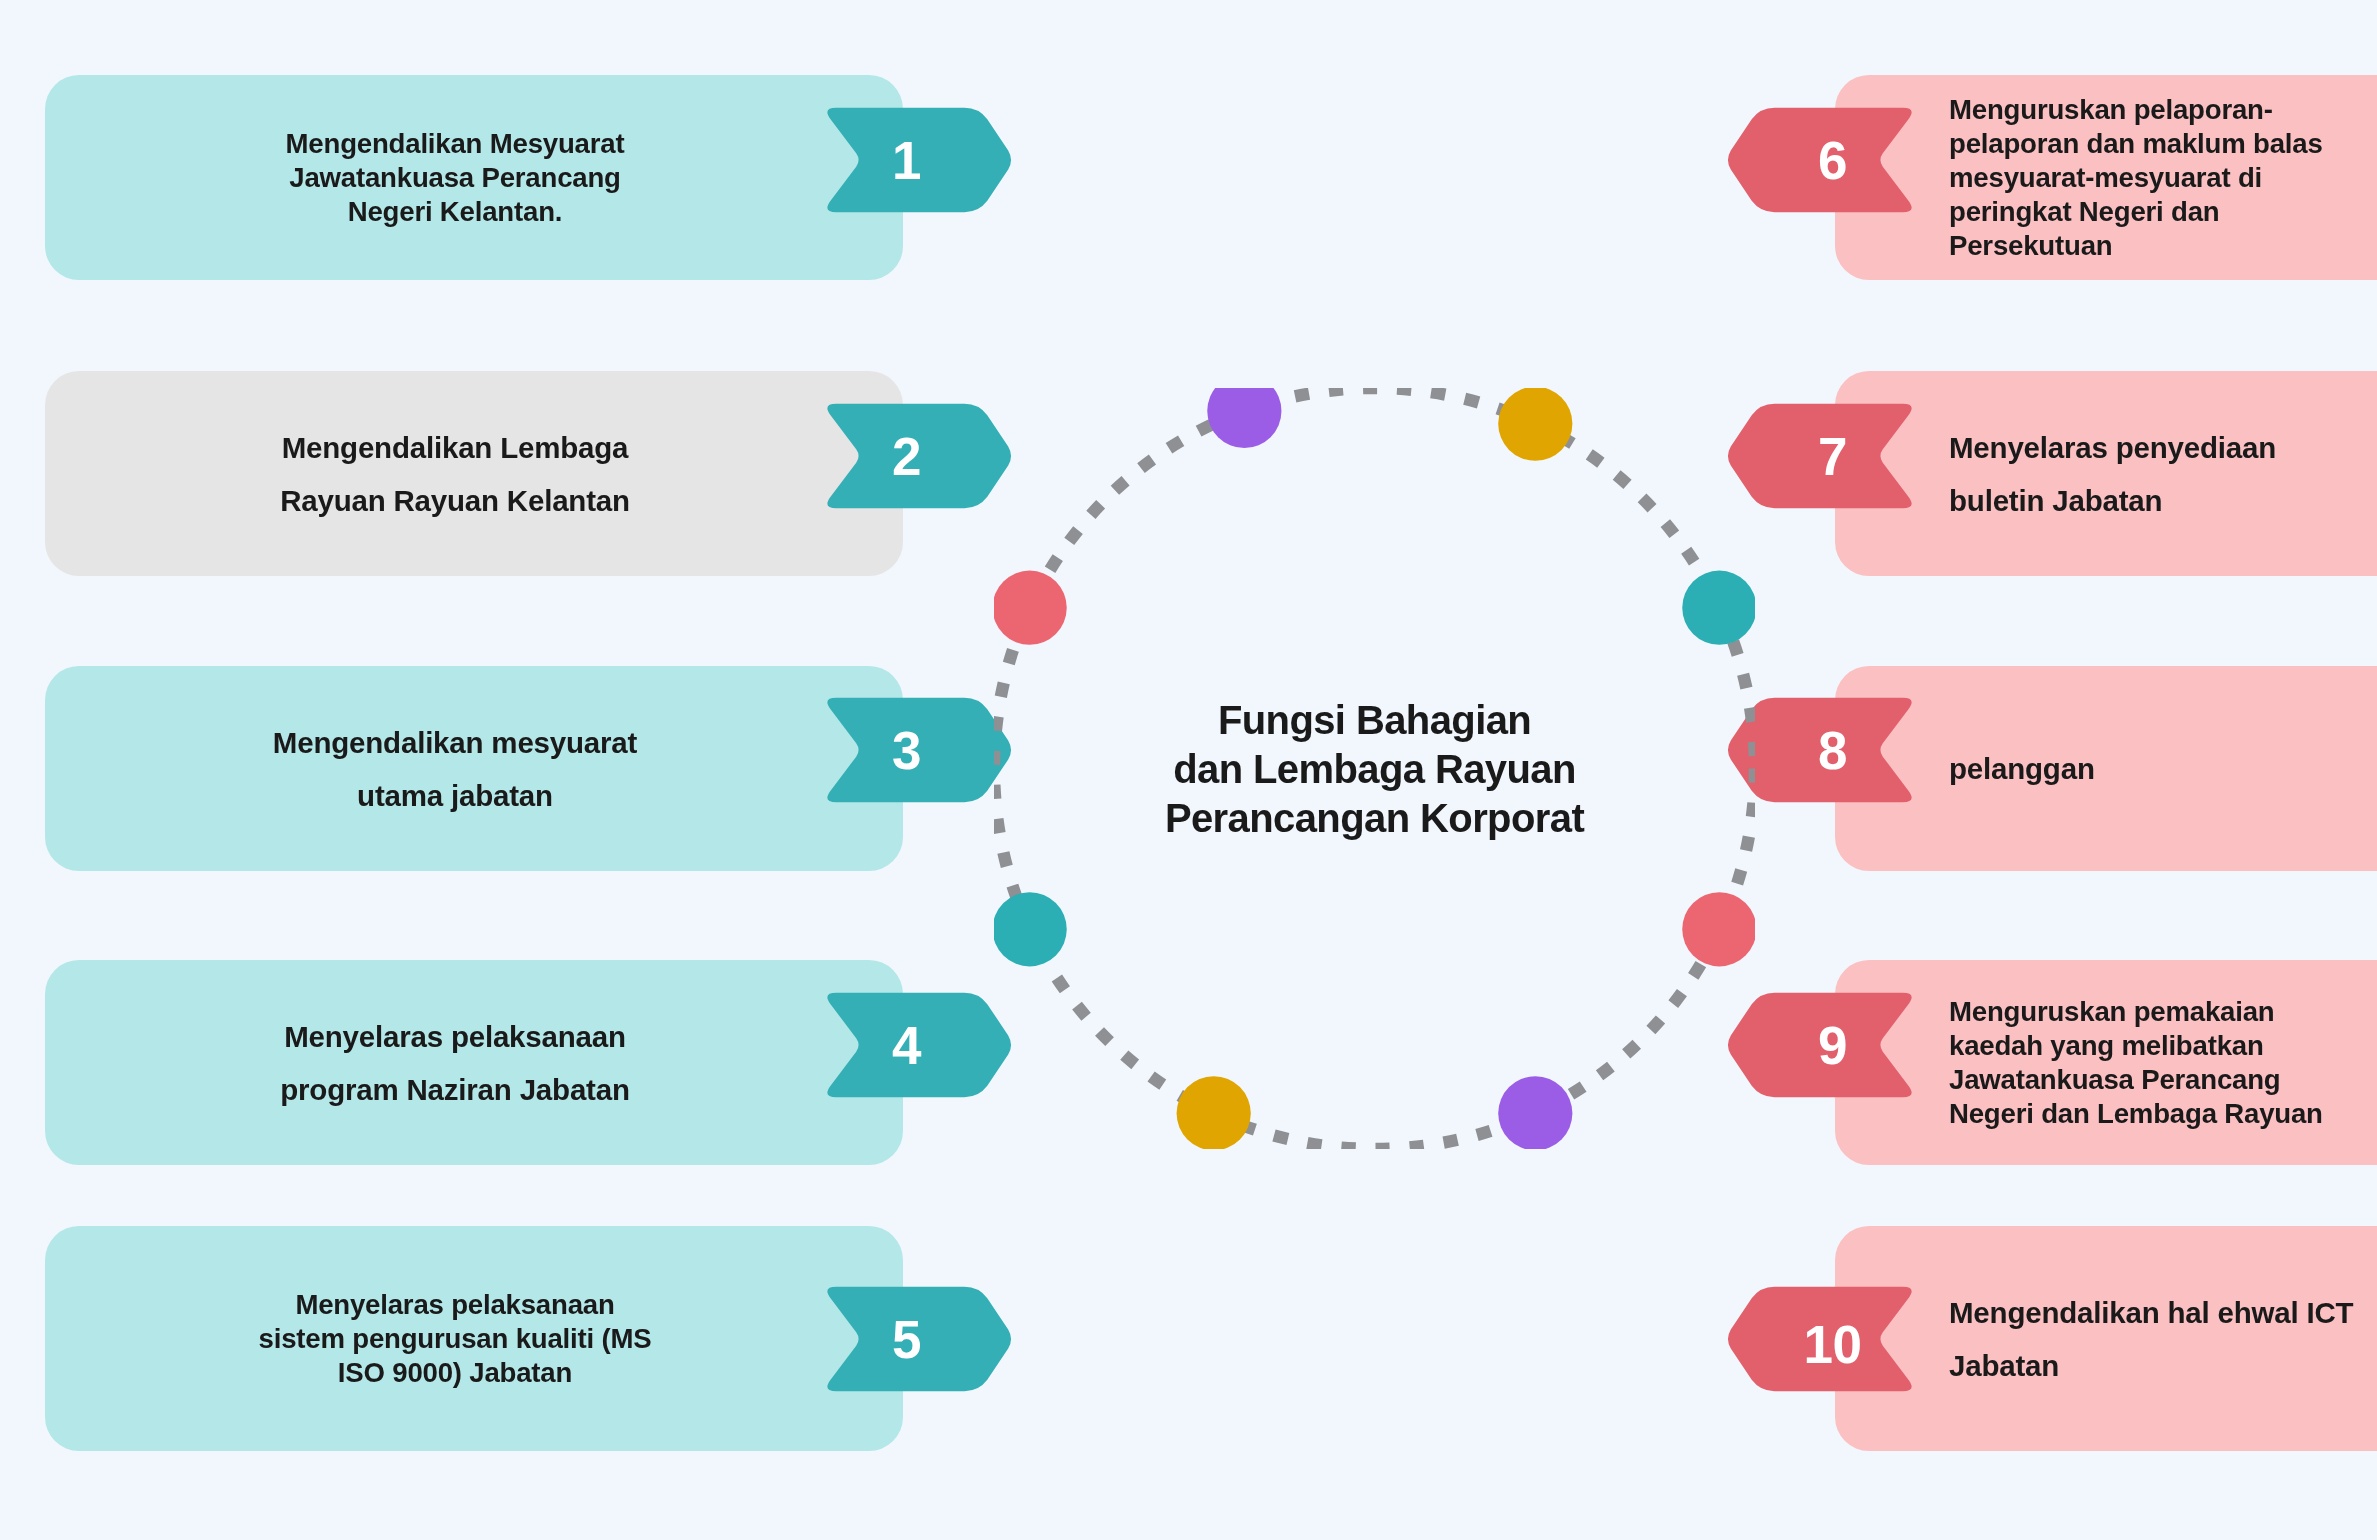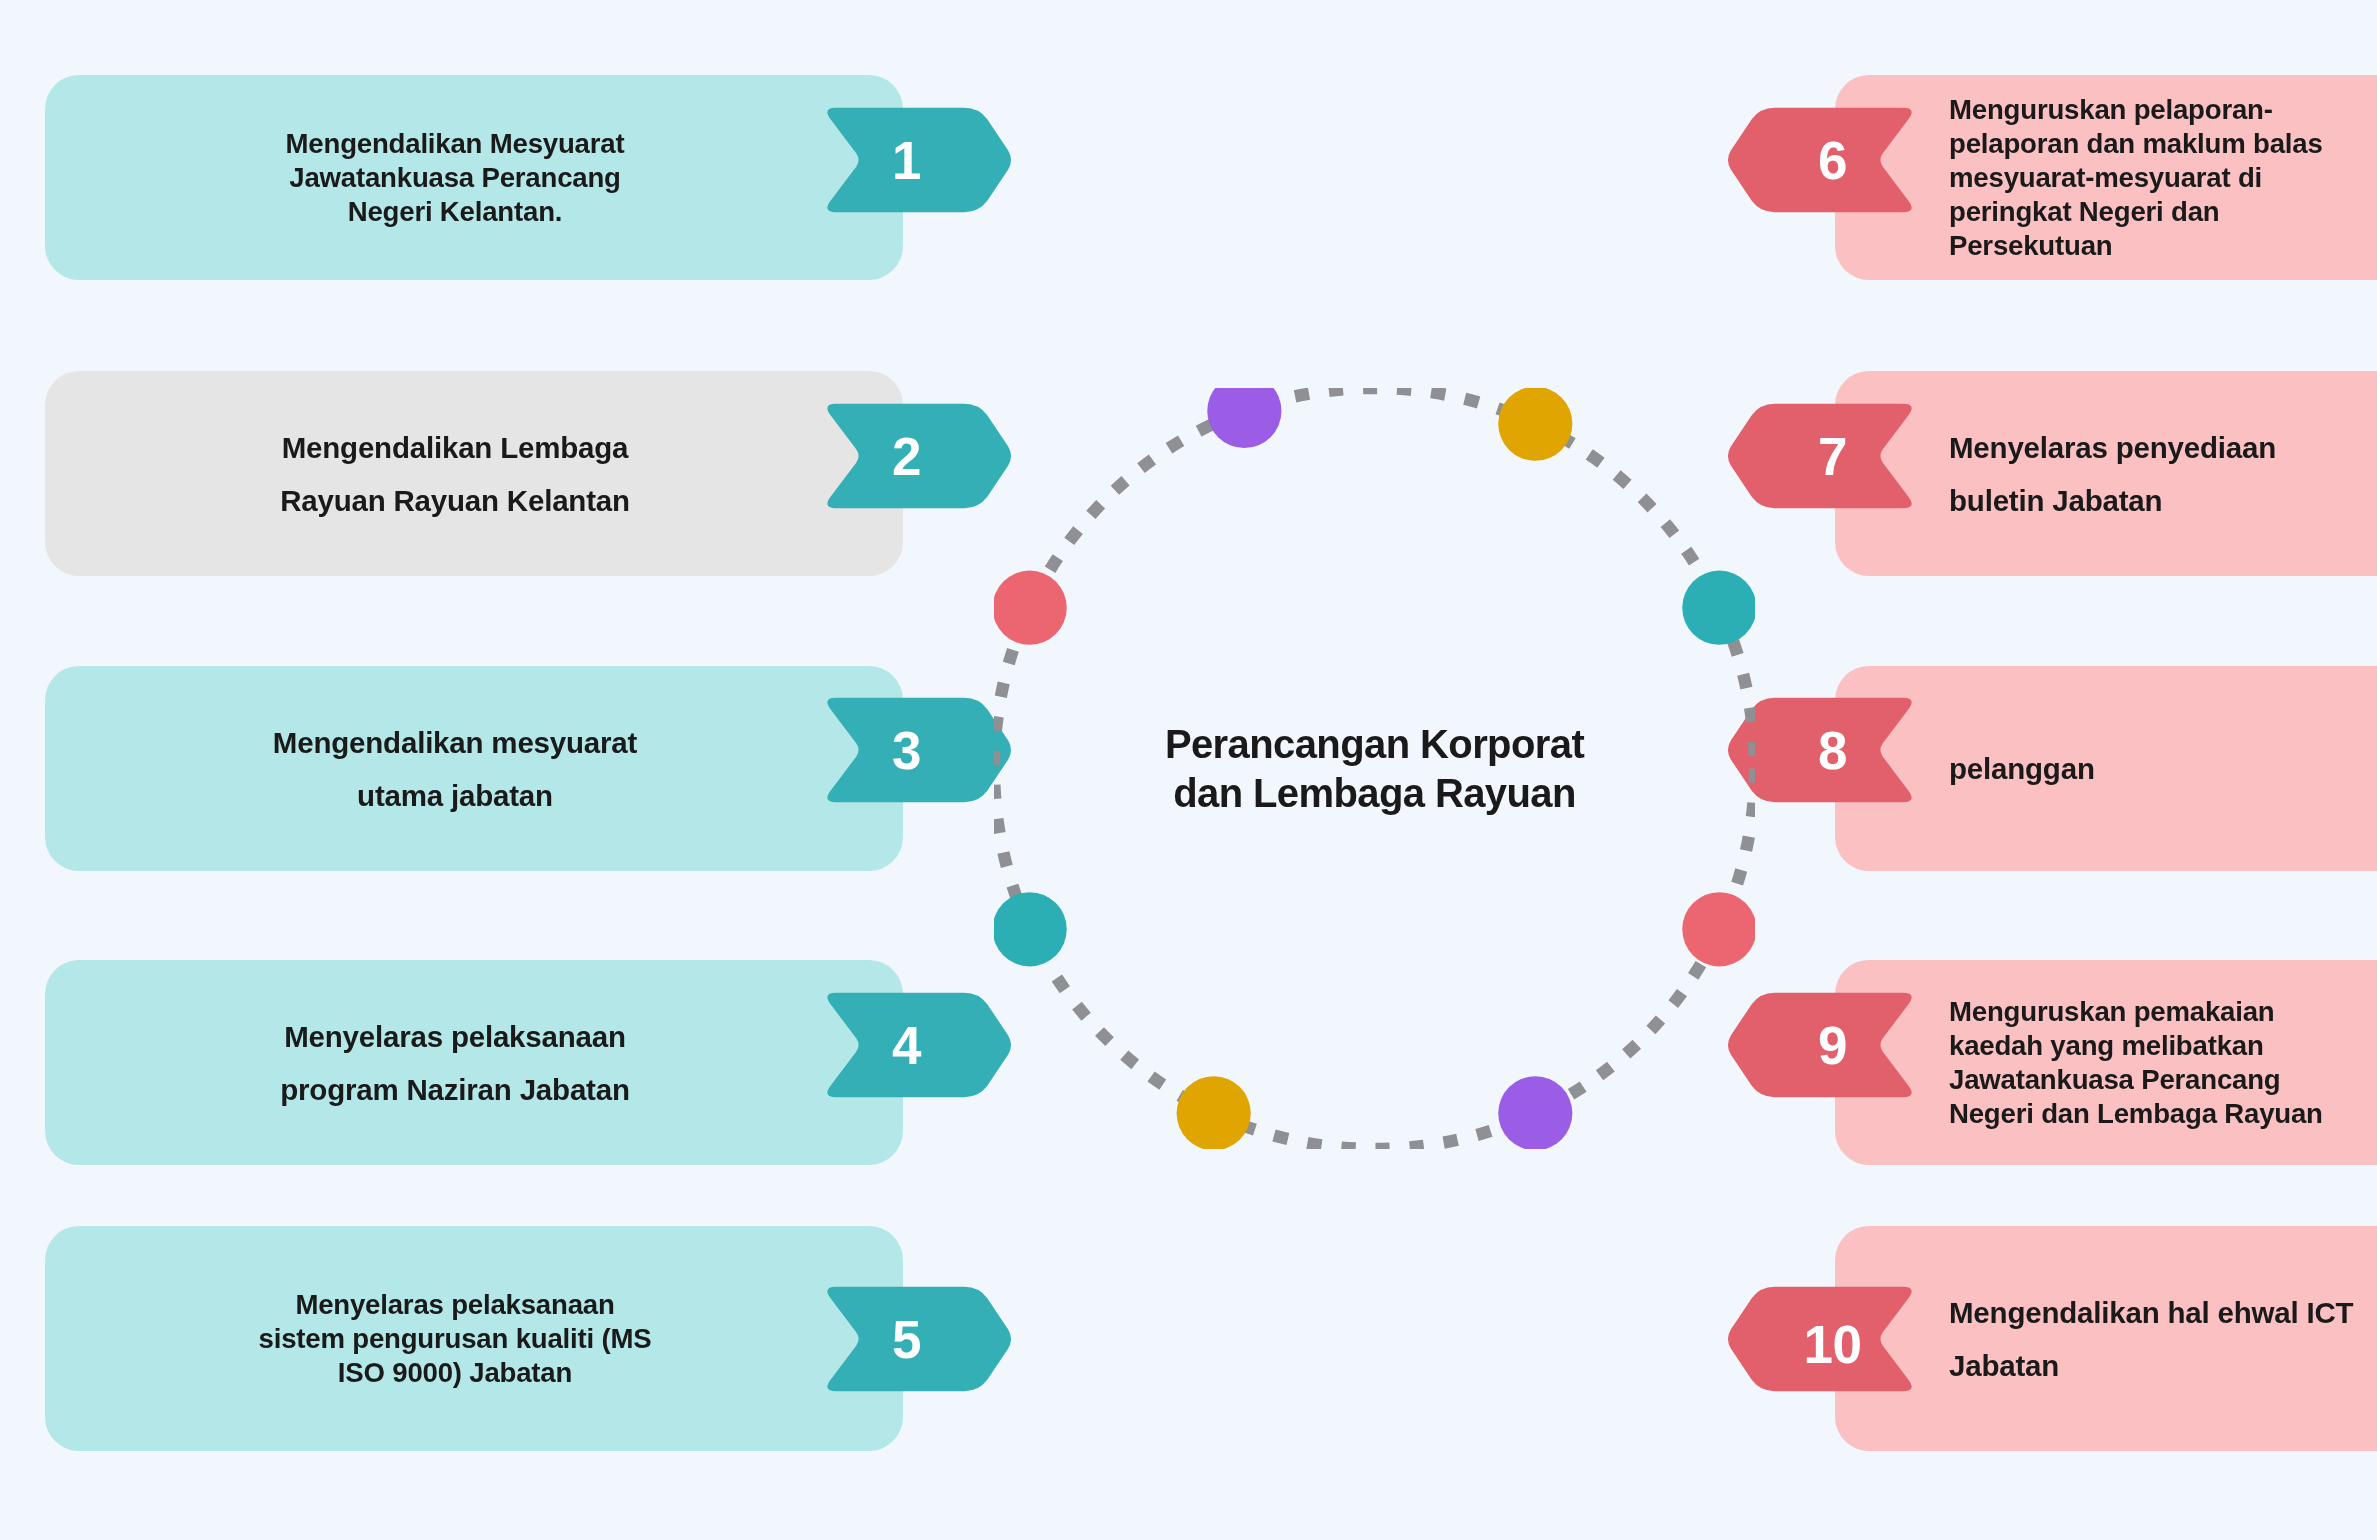--- a/index.html
+++ b/index.html
@@ -207,19 +207,20 @@
           <circle cx="1138.0946093925595" cy="74.9537703706801" r="78" fill="#E0A500"></circle>
           <circle cx="74.9537703706801" cy="461.9053906074404" r="78" fill="#EC6672"></circle>
           <circle cx="1525.04622962932" cy="461.90539060744044" r="78" fill="#2BAFB5"></circle>
           <circle cx="74.9537703706801" cy="1138.0946093925595" r="78" fill="#2BAFB5"></circle>
           <circle cx="1525.04622962932" cy="1138.0946093925595" r="78" fill="#EC6672"></circle>
           <circle cx="461.90539060744055" cy="1525.04622962932" r="78" fill="#E0A500"></circle>
           <circle cx="1138.0946093925595" cy="1525.04622962932" r="78" fill="#9B5DE5"></circle>
         </g>
     </svg>
     <div id="hub-title">
+        <span class="ln">Fungsi Bahagian</span>
+        <span class="ln">dan Lembaga Rayuan</span>
         <span class="ln">Perancangan Korporat</span>
-        <span class="ln">dan Lembaga Rayuan</span>
       </div>
   </div>
 
 </div>
 
 
 </body></html>

